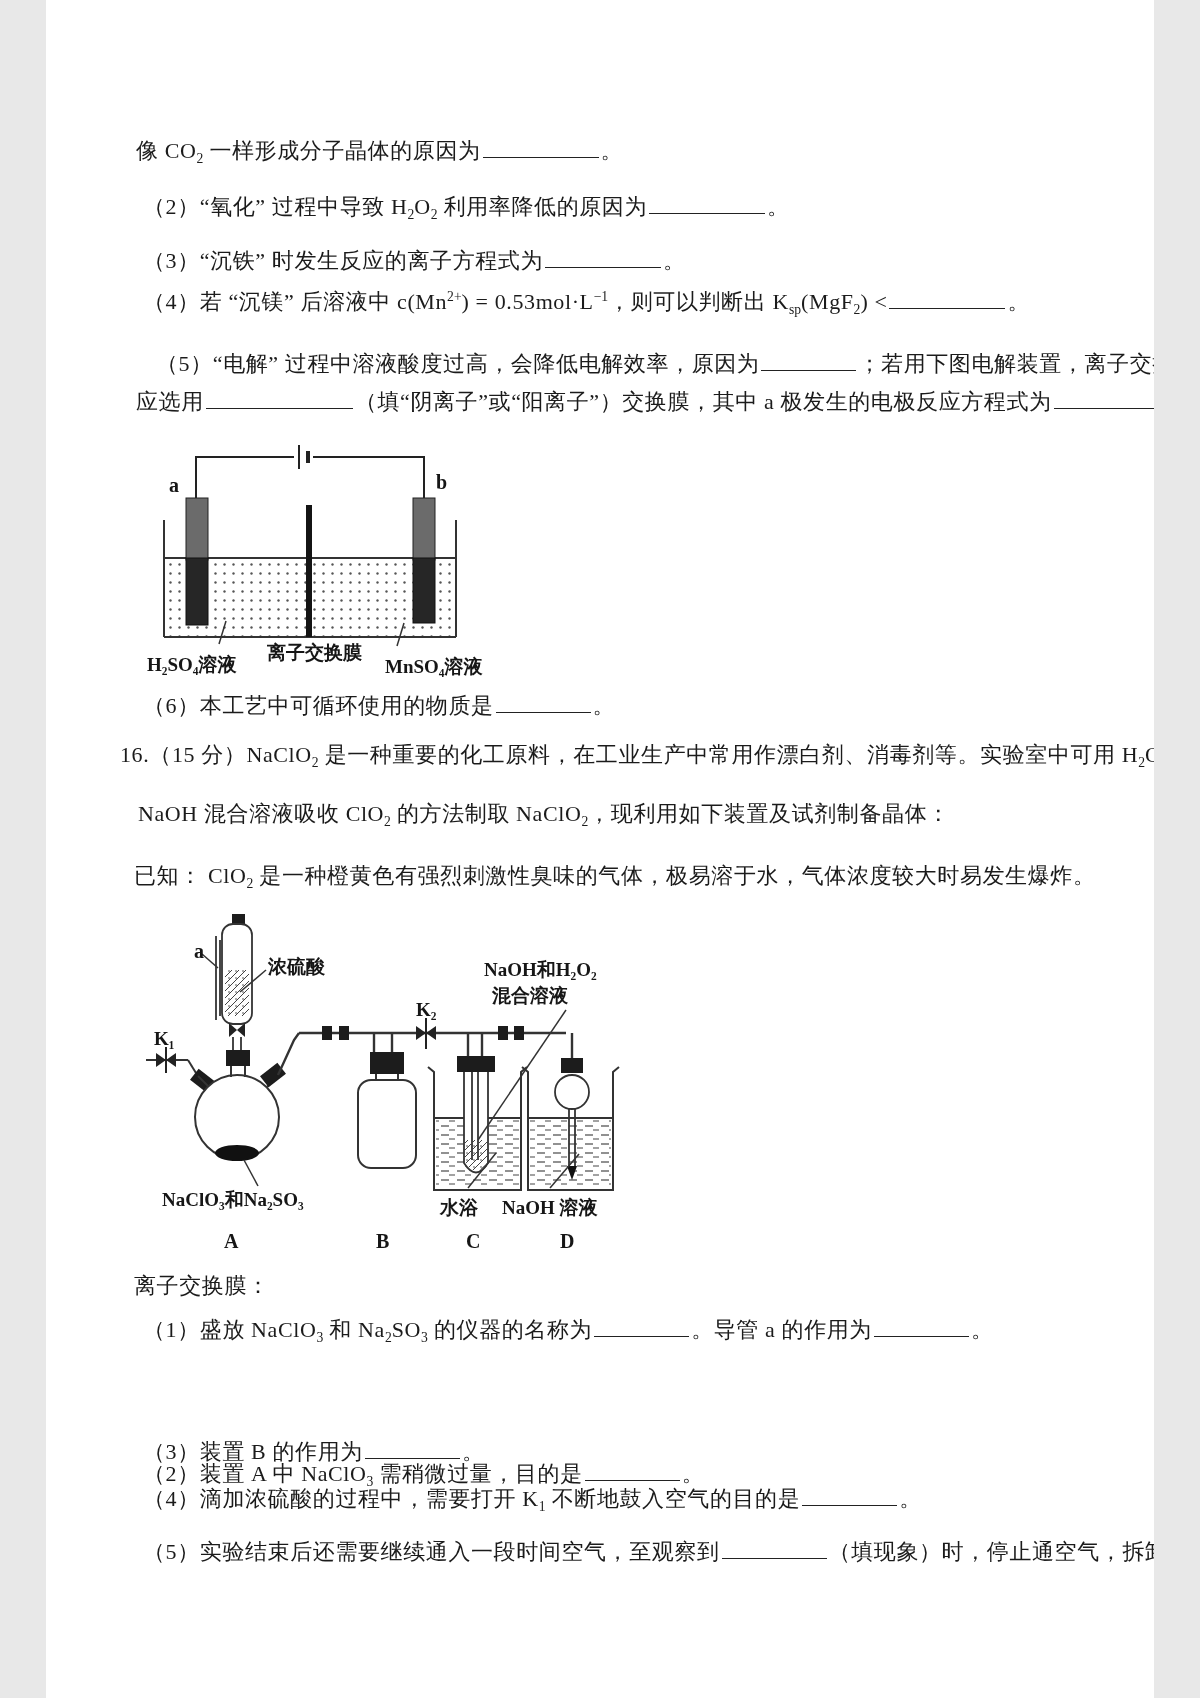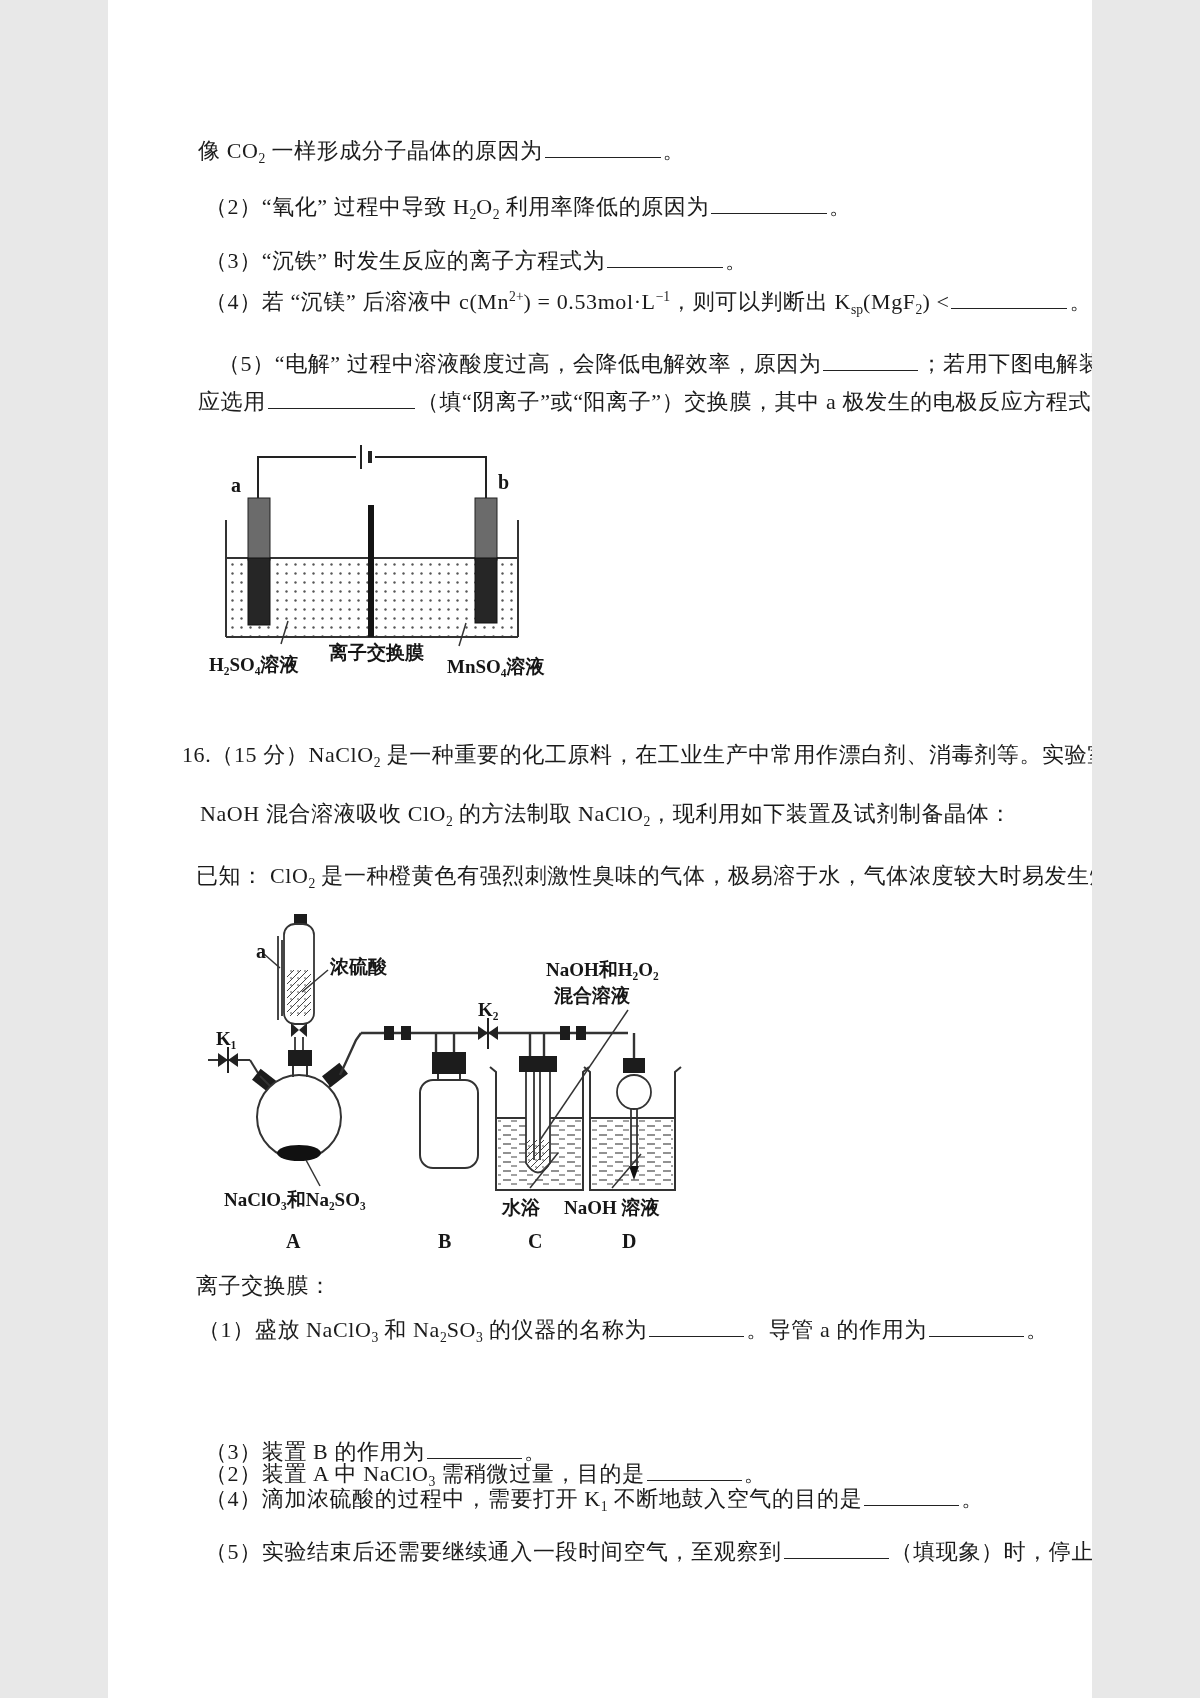--- a/index.html
+++ b/index.html
@@ -1,18 +1,18 @@
 <!DOCTYPE html>
 <html><head>
 <meta charset="utf-8">
 <style>
   html,body{margin:0;padding:0;background:#e8e8e8;}
   .page{
     position:relative;
-    width:984px;height:1698px;
+    width:1108px;height:1698px;
     margin:0 auto;
     background:#ffffff;
     font-family:"Liberation Serif","DejaVu Serif",serif;
     color:#1b1b1b;
     overflow:hidden;
   }
   .line{
     position:absolute;
     white-space:nowrap;
     font-size:22px;
@@ -39,25 +39,26 @@
 <body>
 
 <div class="page">
 
   <div class="line" style="left:90px;top:136px">像 CO<sub>2</sub> 一样形成分子晶体的原因为<span class="blank" style="width: 116px;"></span>。</div>
   <div class="line" style="left:97px;top:192px">（2）“氧化” 过程中导致 H<sub>2</sub>O<sub>2</sub> 利用率降低的原因为<span class="blank" style="width: 116px;"></span>。</div>
   <div class="line" style="left:97px;top:246px">（3）“沉铁” 时发生反应的离子方程式为<span class="blank" style="width: 116px;"></span>。</div>
   <div class="line" style="left:97px;top:287px">（4）若 “沉镁” 后溶液中 c(Mn<sup>2+</sup>) = 0.53mol·L<sup>−1</sup>，则可以判断出 K<sub>sp</sub>(MgF<sub>2</sub>) &lt;<span class="blank" style="width: 116px;"></span>。</div>
   <div class="line" style="left:110px;top:349px">（5）“电解” 过程中溶液酸度过高，会降低电解效率，原因为<span class="blank" style="width: 95px;"></span>；若用下图电解装置，离子交换膜</div>
   <div class="line" style="left:90px;top:387px">应选用<span class="blank" style="width: 147px;"></span>（填“阴离子”或“阳离子”）交换膜，其中 a 极发生的电极反应方程式为<span class="blank" style="width: 116px;"></span>。</div>
+  <div class="line" style="left:97px;top:691px">（6）本工艺中可循环使用的物质是<span class="blank" style="width: 95px;"></span>。</div>
   <div class="line" style="left:74px;top:740px">16.（15 分）NaClO<sub>2</sub> 是一种重要的化工原料，在工业生产中常用作漂白剂、消毒剂等。实验室中可用 H<sub>2</sub>O<sub>2</sub> 和</div>
   <div class="line" style="left:92px;top:799px">NaOH 混合溶液吸收 ClO<sub>2</sub> 的方法制取 NaClO<sub>2</sub>，现利用如下装置及试剂制备晶体：</div>
   <div class="line" style="left:88px;top:861px">已知： ClO<sub>2</sub> 是一种橙黄色有强烈刺激性臭味的气体，极易溶于水，气体浓度较大时易发生爆炸。</div>
   <div class="line" style="left:88px;top:1271px">离子交换膜：</div>
-  <div class="line" style="left:90px;top:1315px">（1）盛放 NaClO<sub>3</sub> 和 Na<sub>2</sub>SO<sub>3</sub> 的仪器的名称为<span class="blank" style="width: 95px;"></span>。导管 a 的作用为<span class="blank" style="width: 95px;"></span>。</div>
+  <div class="line" style="left:97px;top:1315px">（1）盛放 NaClO<sub>3</sub> 和 Na<sub>2</sub>SO<sub>3</sub> 的仪器的名称为<span class="blank" style="width: 95px;"></span>。导管 a 的作用为<span class="blank" style="width: 95px;"></span>。</div>
   <div class="line" style="left:97px;top:1459px">（2）装置 A 中 NaClO<sub>3</sub> 需稍微过量，目的是<span class="blank" style="width: 95px;"></span>。</div>
   <div class="line" style="left:97px;top:1437px">（3）装置 B 的作用为<span class="blank" style="width: 95px;"></span>。</div>
   <div class="line" style="left:97px;top:1484px">（4）滴加浓硫酸的过程中，需要打开 K<sub>1</sub> 不断地鼓入空气的目的是<span class="blank" style="width: 95px;"></span>。</div>
   <div class="line" style="left:97px;top:1537px">（5）实验结束后还需要继续通入一段时间空气，至观察到<span class="blank" style="width: 105px;"></span>（填现象）时，停止通空气，拆卸装</div>
 
   <svg style="position:absolute;left:95px;top:418px" width="360" height="266" viewBox="0 0 360 266">
     <g stroke="#222" stroke-width="2" fill="none">
       <polyline points="55,82 55,39 153,39"></polyline>
       <polyline points="172,39 283,39 283,80"></polyline>
     </g>

